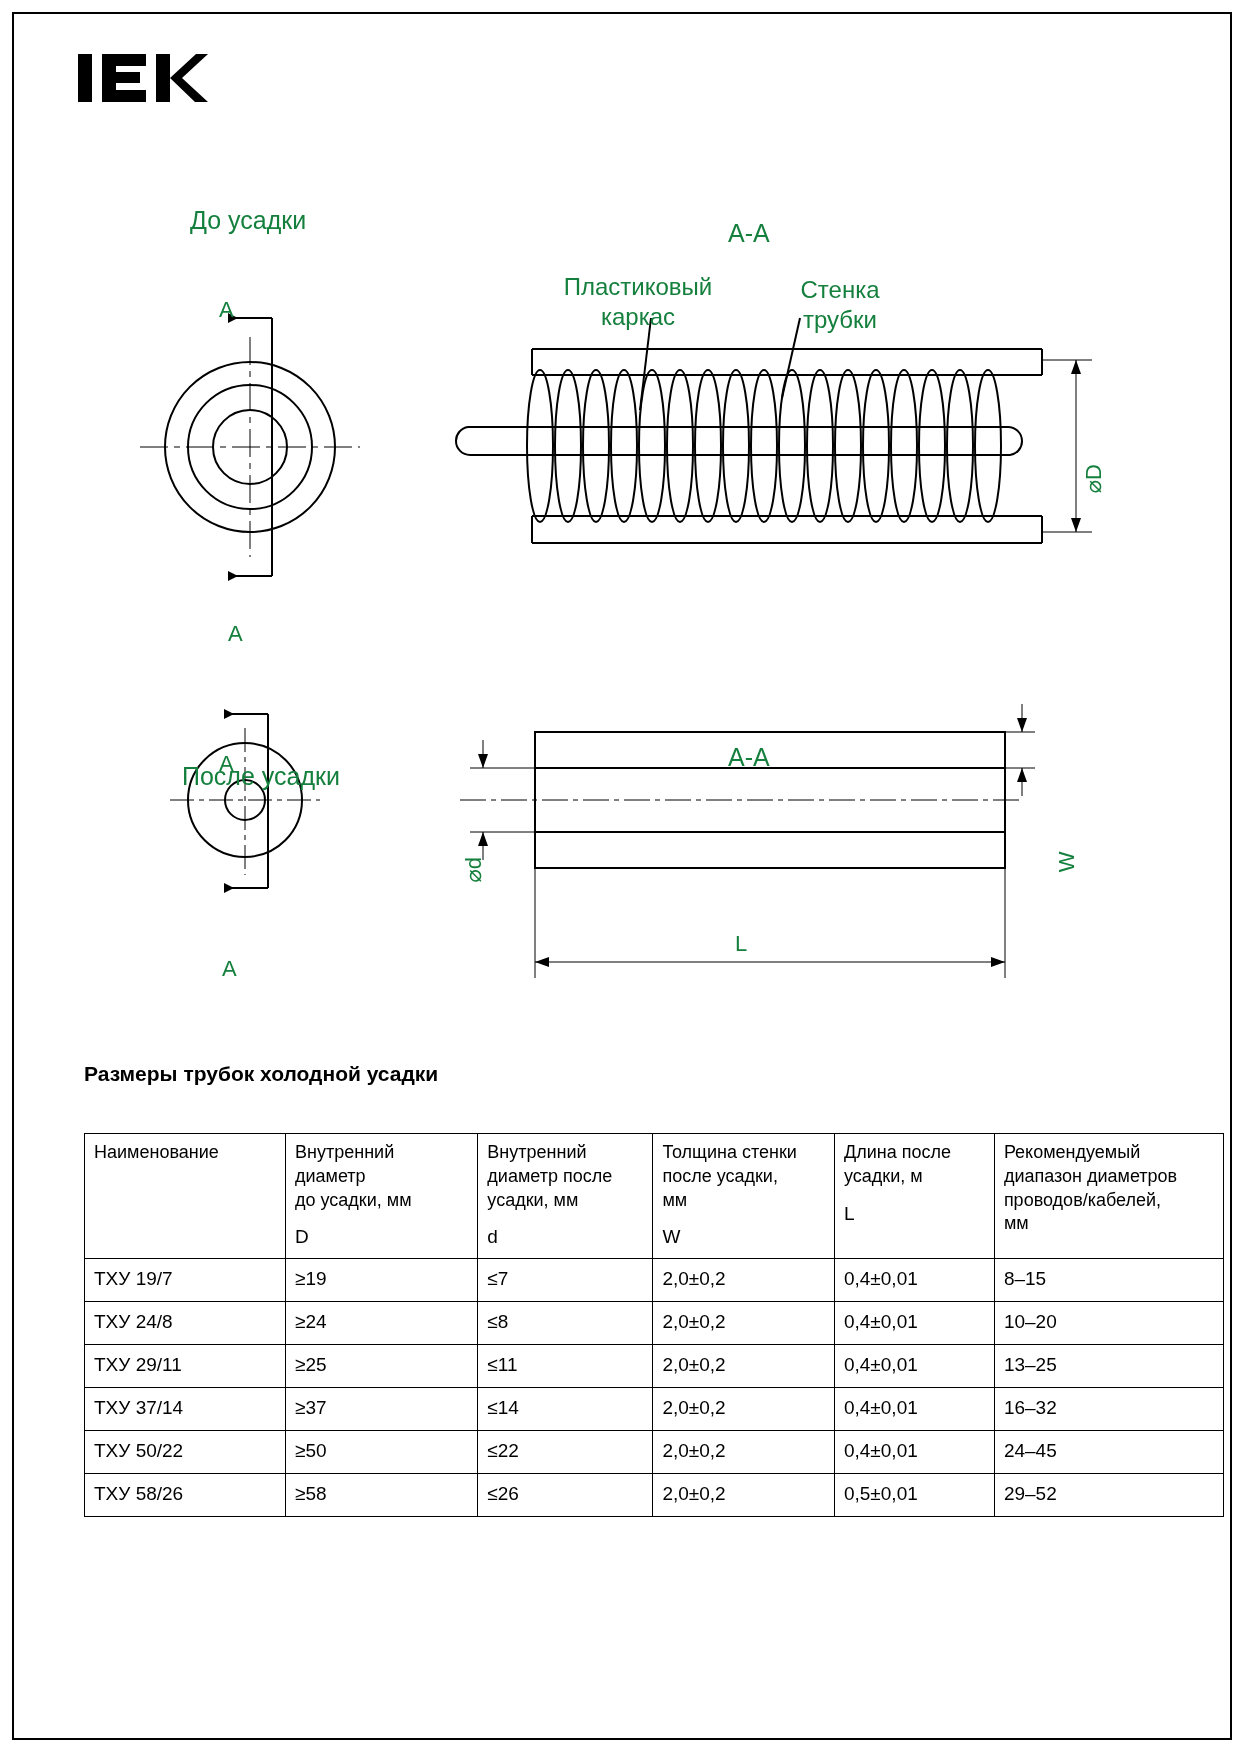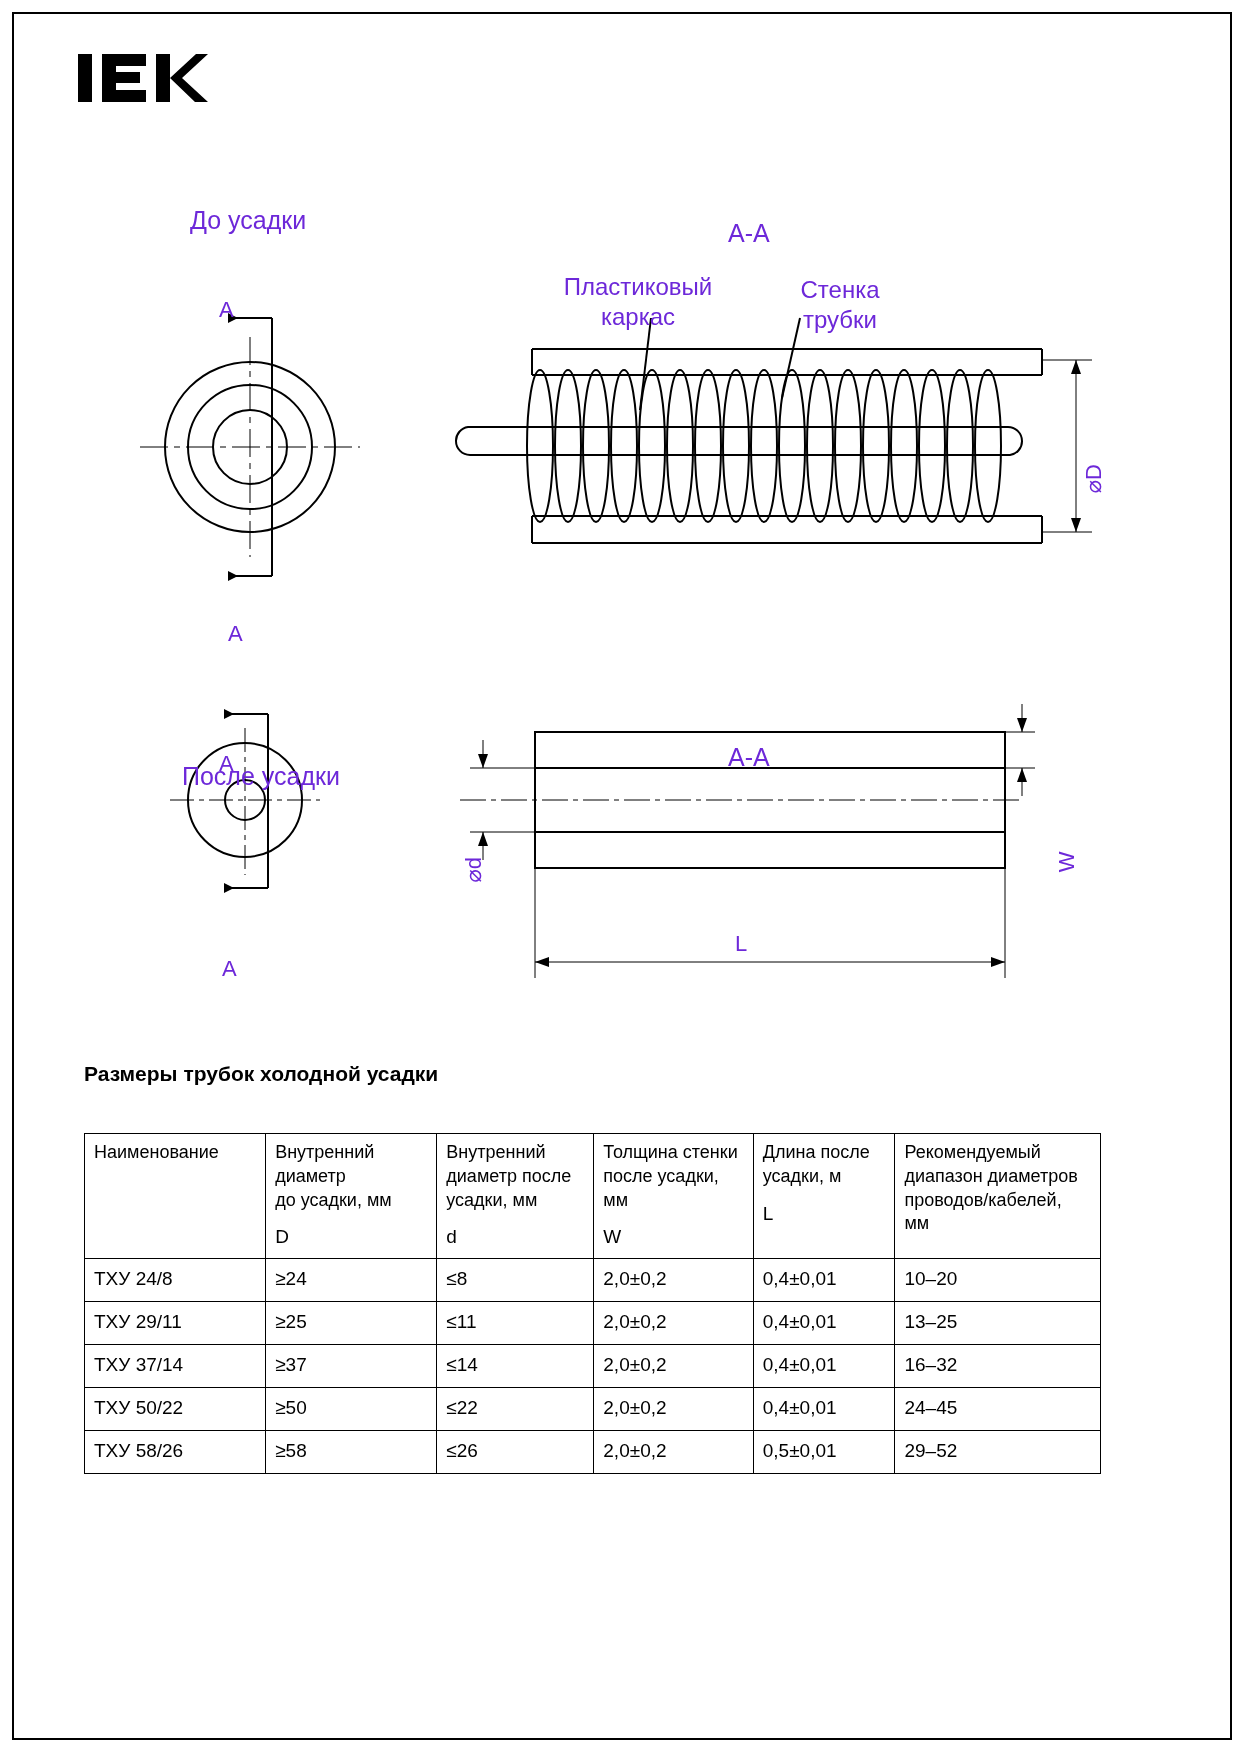--- a/index.html
+++ b/index.html
@@ -31,21 +31,21 @@
   .logo {
     position: absolute;
     left: 78px;
     top: 48px;
     width: 130px;
     height: 60px;
   }
   .label {
     position: absolute;
     font-family: "Liberation Sans", sans-serif;
-    color: #6d28d9;
+    color: #15803d;
     white-space: pre;
     line-height: 1.25;
   }
   .t-title {
     font-size: 25px;
   }
   .t-ann {
     font-size: 24px;
   }
   .t-dim {
@@ -70,21 +70,21 @@
     position: absolute;
     left: 84px;
     top: 1062px;
     font-size: 21px;
     font-weight: bold;
   }
   table.dims {
     position: absolute;
     left: 84px;
     top: 1133px;
-    width: 1017px;
+    width: 1140px;
     border-collapse: collapse;
     font-size: 18px;
   }
   table.dims th, table.dims td {
     border: 1px solid #000;
     padding: 7px 9px;
     vertical-align: top;
     font-weight: normal;
     text-align: left;
     line-height: 1.32;
@@ -302,20 +302,28 @@
         <th>
           <div style="white-space:pre-line">Рекомендуемый
 диапазон диаметров
 проводов/кабелей,
 мм</div>
         </th>
       </tr>
     </thead>
     <tbody>
       <tr>
+        <td>ТХУ 19/7</td>
+        <td>≥19</td>
+        <td>≤7</td>
+        <td>2,0±0,2</td>
+        <td>0,4±0,01</td>
+        <td>8–15</td>
+      </tr>
+      <tr>
         <td>ТХУ 24/8</td>
         <td>≥24</td>
         <td>≤8</td>
         <td>2,0±0,2</td>
         <td>0,4±0,01</td>
         <td>10–20</td>
       </tr>
       <tr>
         <td>ТХУ 29/11</td>
         <td>≥25</td>

